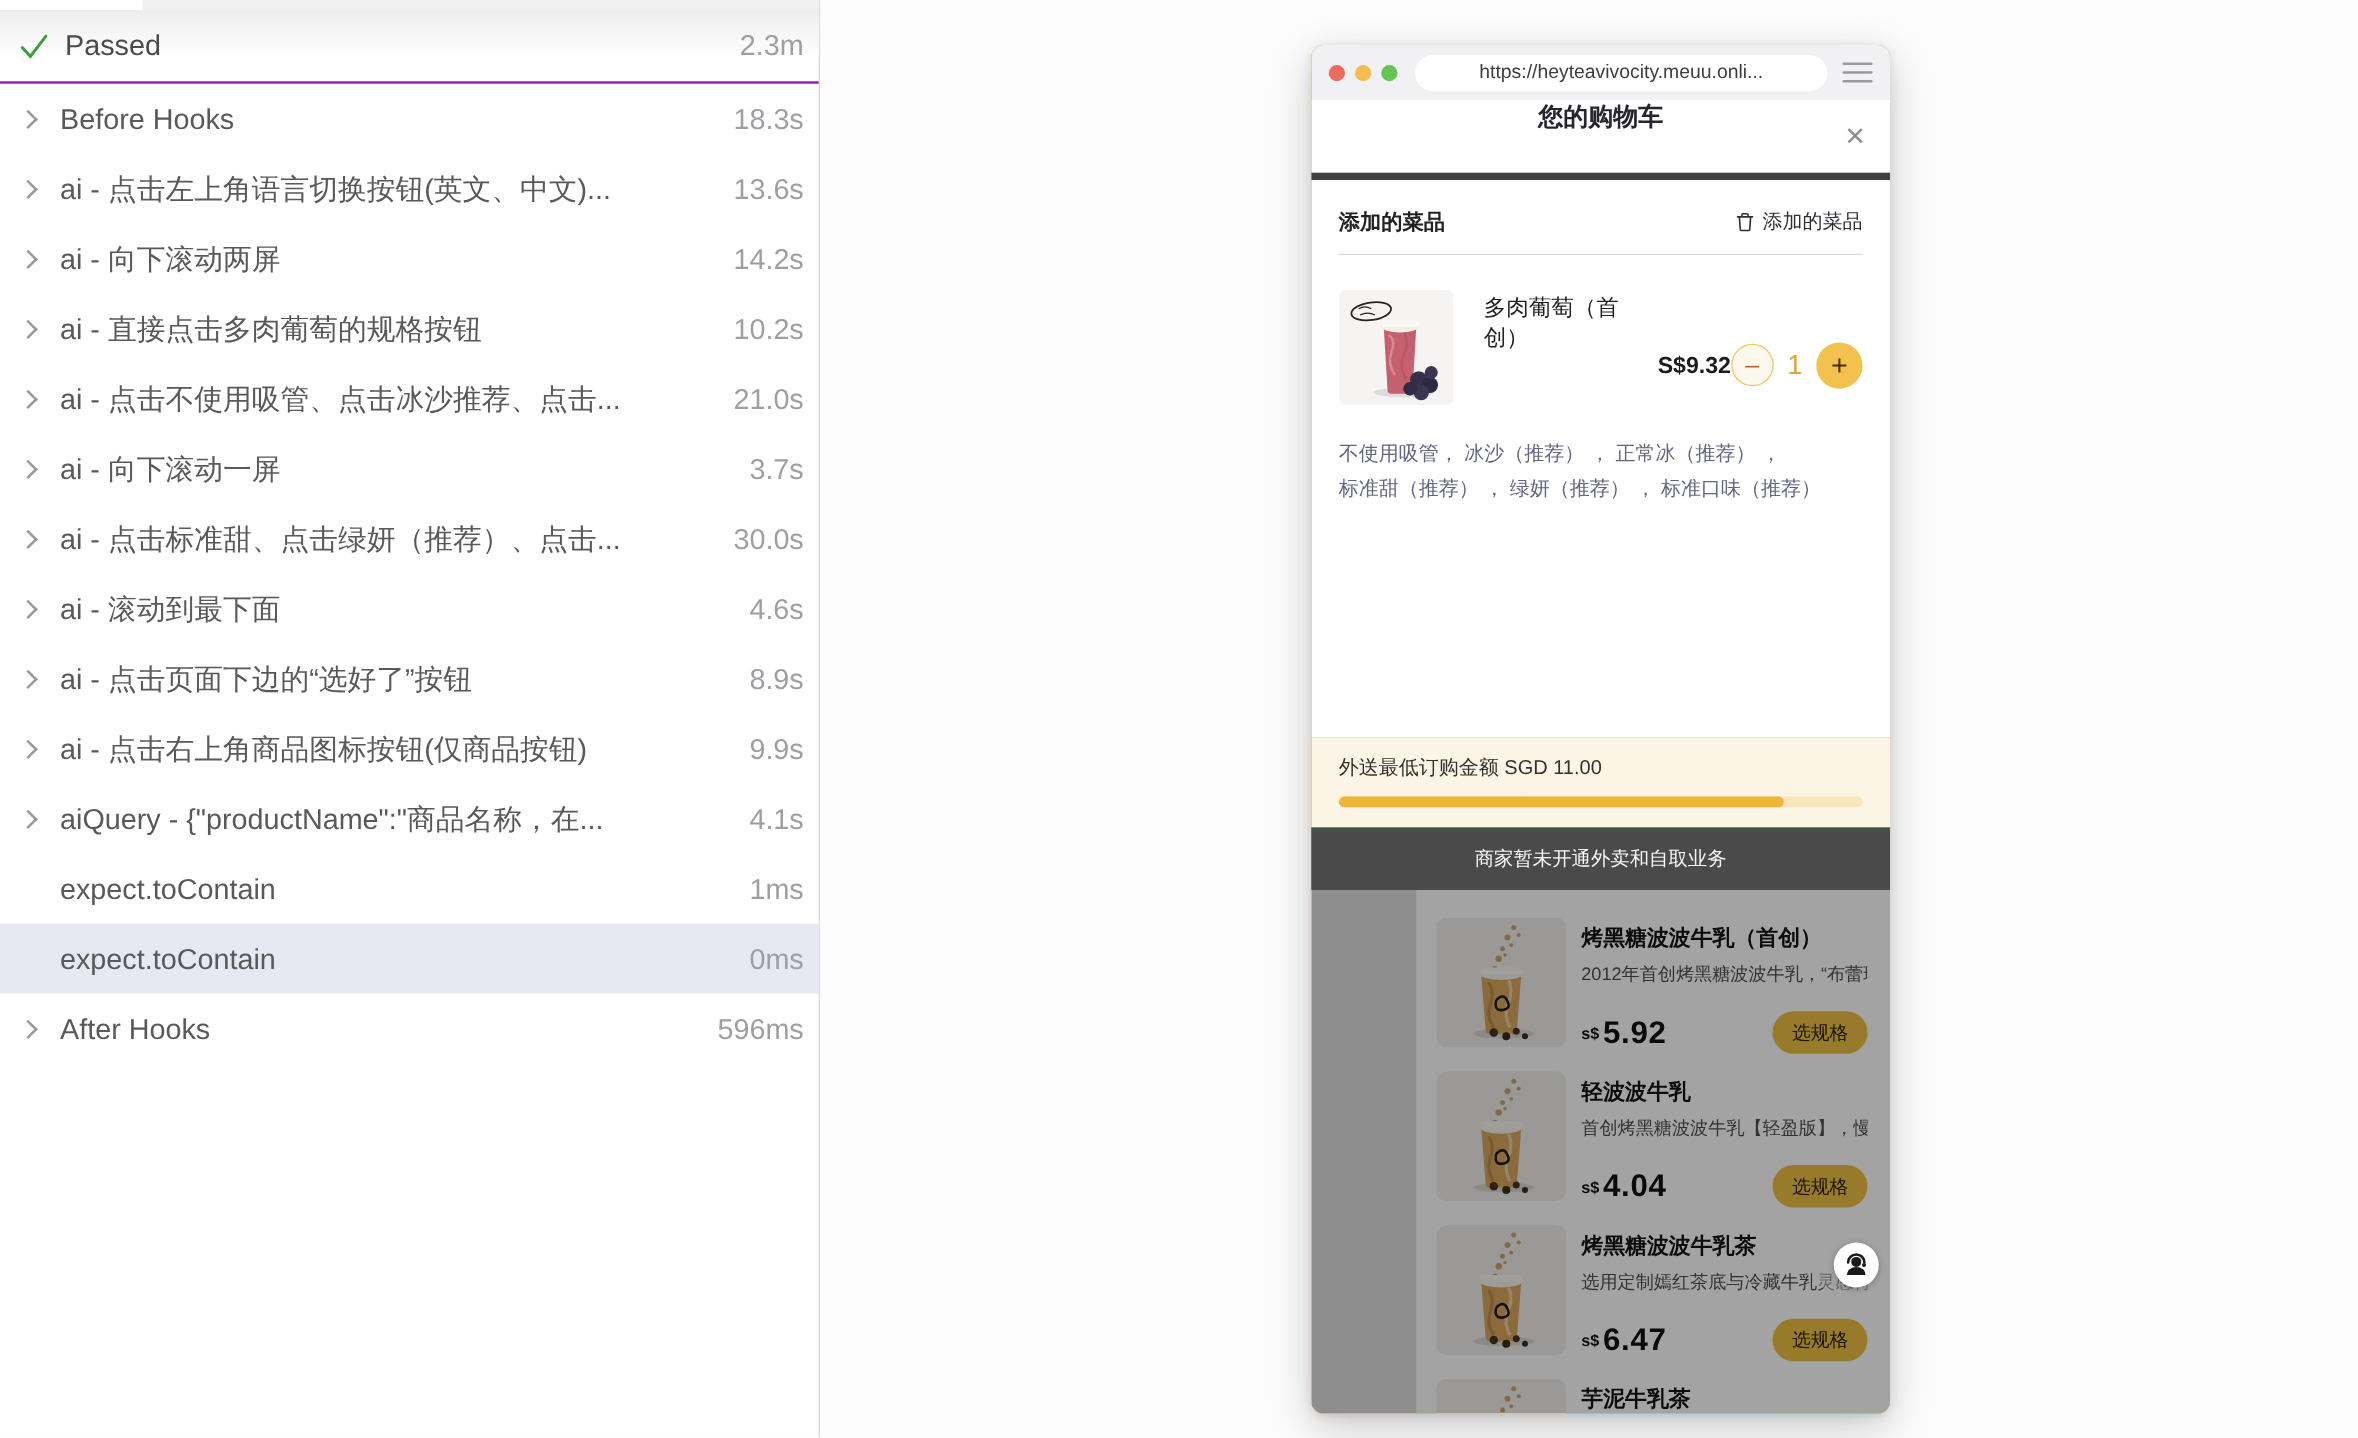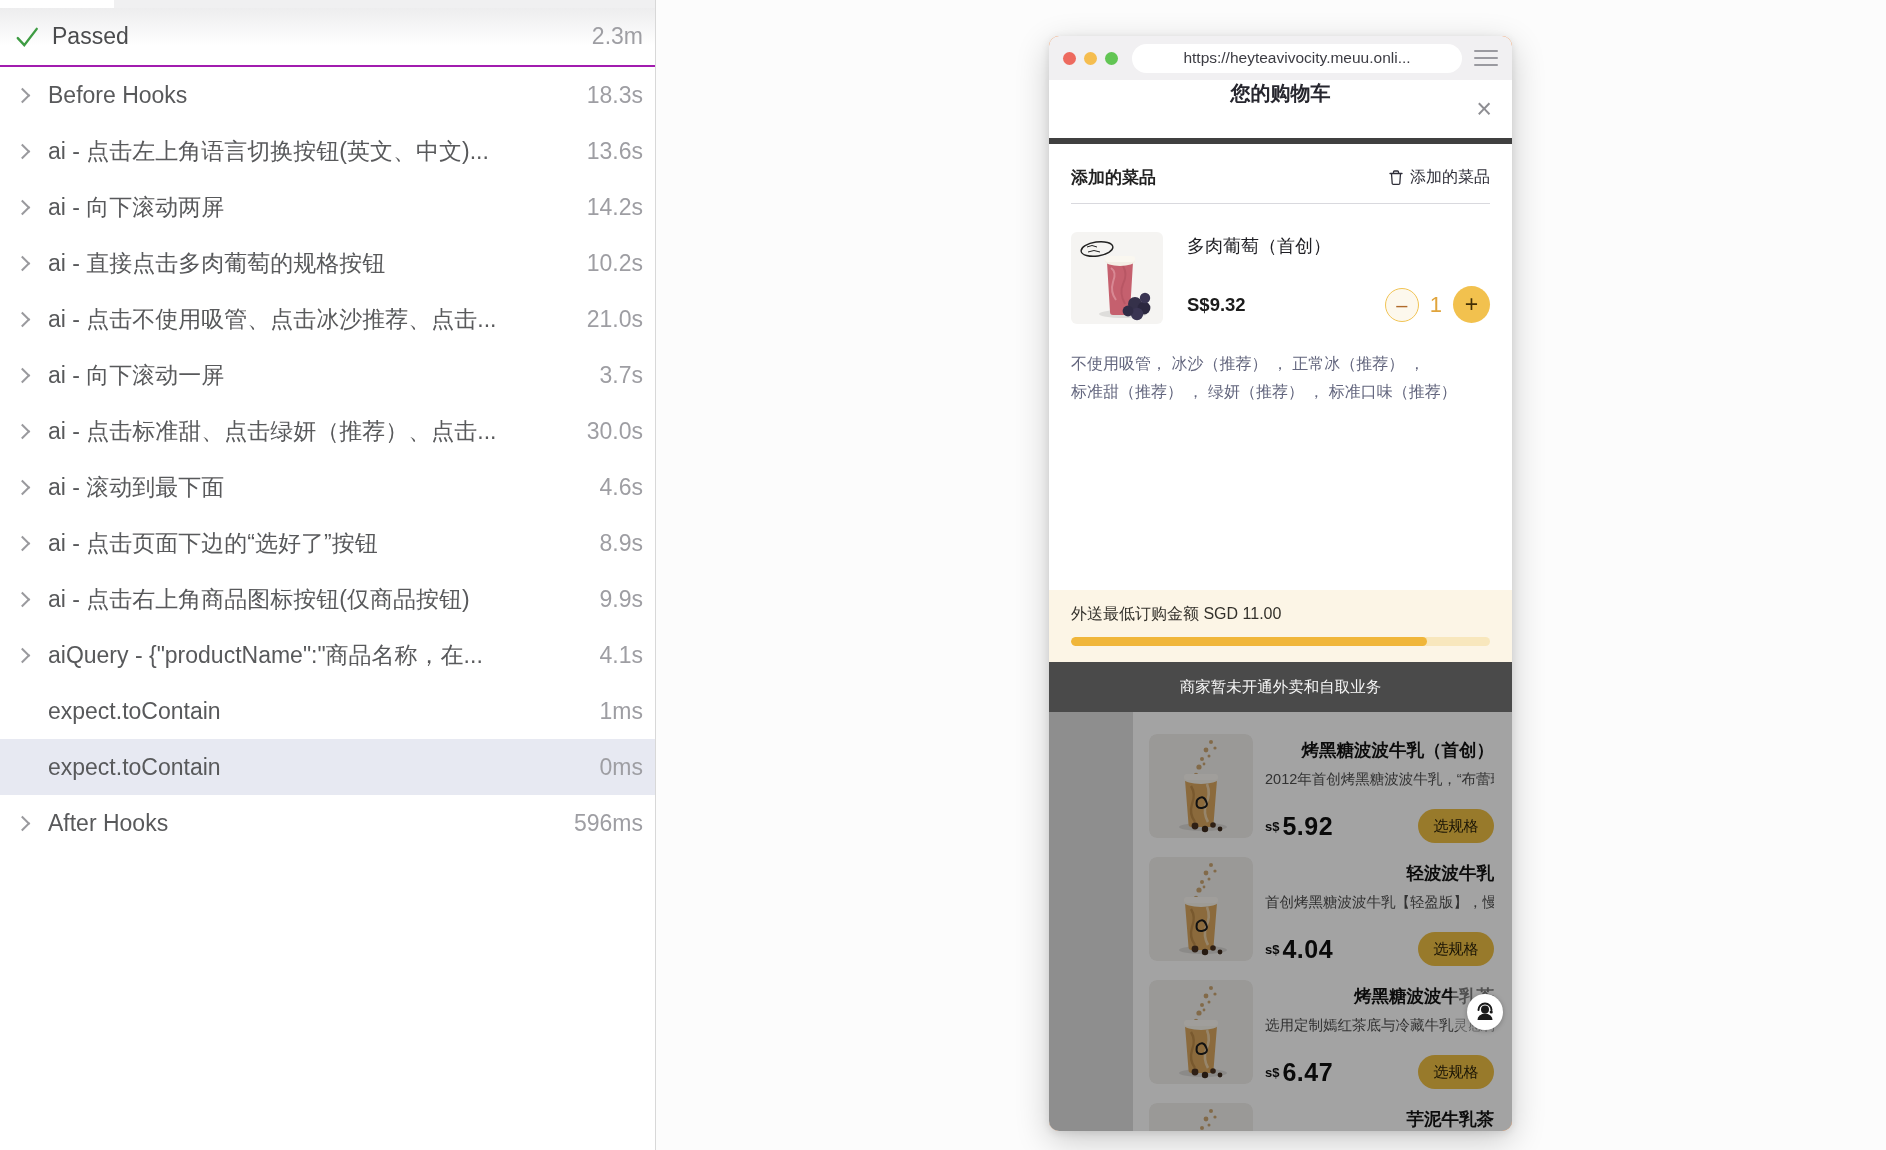--- a/index.html
+++ b/index.html
@@ -47,21 +47,21 @@
   .cart-header .x { position:absolute; right:20px; top:50%; transform:translateY(-50%);
     font-size:27px; color:#8e8e93; line-height:1; cursor:pointer; }
 
   .cart-body { flex:none; height:452px; background:#fff; border-top:6px solid #404040; padding:0 22px; }
   .cart-row1 { display:flex; align-items:center; justify-content:space-between; padding:22px 0 14px; }
   .cart-row1 .sec { font-size:17px; font-weight:700; color:#222; }
   .clear { display:flex; align-items:center; gap:6px; font-size:16px; color:#2e2e38; cursor:pointer; }
   .cart-divider { height:1px; background:#d9d9de; }
   .cart-item { display:flex; margin-top:28px; }
   .cart-thumb { flex:none; width:92px; height:92px; border-radius:6px; overflow:hidden; }
-  .cart-info { flex:1; margin-left:24px; display:flex; flex-direction:column; }
+  .cart-info { flex:1; margin-left:24px; display:flex; flex-direction:row; }
   .cart-name { font-size:18px; color:#1f1f24; font-weight:500; margin-top:2px; }
   .cart-price-row { display:flex; align-items:center; margin-top:28px; }
   .cart-price { font-size:18.5px; font-weight:700; color:#1c1c1c; }
   .stepper { margin-left:auto; display:flex; align-items:center; gap:11px; }
   .step-minus { width:34px; height:34px; border-radius:50%; background:#fdf8ed;
     border:1.6px solid #f1c455; color:#b06a2a; font-size:20px; line-height:30px; text-align:center; cursor:pointer; }
   .step-count { font-size:22px; color:#e0a43c; }
   .step-plus { width:37px; height:37px; border-radius:50%; background:#f2c14e; border:none;
     color:#422f05; font-size:23px; line-height:35px; text-align:center; cursor:pointer; }
   .options { margin-top:26px; font-size:16px; line-height:1.75; color:#63667e; }
@@ -73,21 +73,21 @@
 
   .notice { flex:none; height:50px; background:#4a4a4a; color:#f7f7f7; font-size:15.5px;
     display:flex; align-items:center; justify-content:center; }
 
   .menu { flex:1; position:relative; background:#fff; overflow:hidden; }
   .cat-strip { position:absolute; left:0; top:0; bottom:0; width:84px; background:#dfdfdf; }
   .menu-list { position:absolute; left:84px; right:0; top:0; bottom:0; padding:22px 18px 0 16px; }
   .menu-item { display:flex; height:123px; }
   .menu-thumb { flex:none; width:104px; height:104px; border-radius:8px; overflow:hidden; }
   .menu-info { flex:1; margin-left:12px; display:flex; flex-direction:column; min-width:0; }
-  .menu-name { font-size:17.5px; font-weight:700; color:#141414; margin-top:4px; white-space:nowrap; overflow:hidden;text-align:right; }
+  .menu-name { font-size:17.5px; font-weight:700; color:#141414; margin-top:4px; white-space:nowrap; overflow:hidden; }
   .menu-desc { font-size:14.5px; color:#4f4f4f; margin-top:8px; white-space:nowrap; overflow:hidden; }
   .menu-bottom { display:flex; align-items:center; margin-top:auto; margin-bottom:14px; }
   .menu-cur { font-size:13px; font-weight:700; color:#101010; margin-right:3px; }
   .menu-price { font-size:25px; font-weight:800; color:#101010; letter-spacing:0.5px; }
   .spec-btn { margin-left:auto; width:76px; height:34px; border-radius:17px; border:none;
     background:#eebf44; color:#2c230a; font-size:15px; font-weight:400; cursor:pointer; }
   .dim-overlay { position:absolute; inset:0; background:rgba(0,0,0,0.36); pointer-events:none; }
   .service-glow { position:absolute; right:0px; top:264px; width:60px; height:58px;
     background:rgba(255,255,255,0.45); border-radius:16px; }
   .service-btn { position:absolute; right:9px; top:282px; width:36px; height:36px; border-radius:50%;

